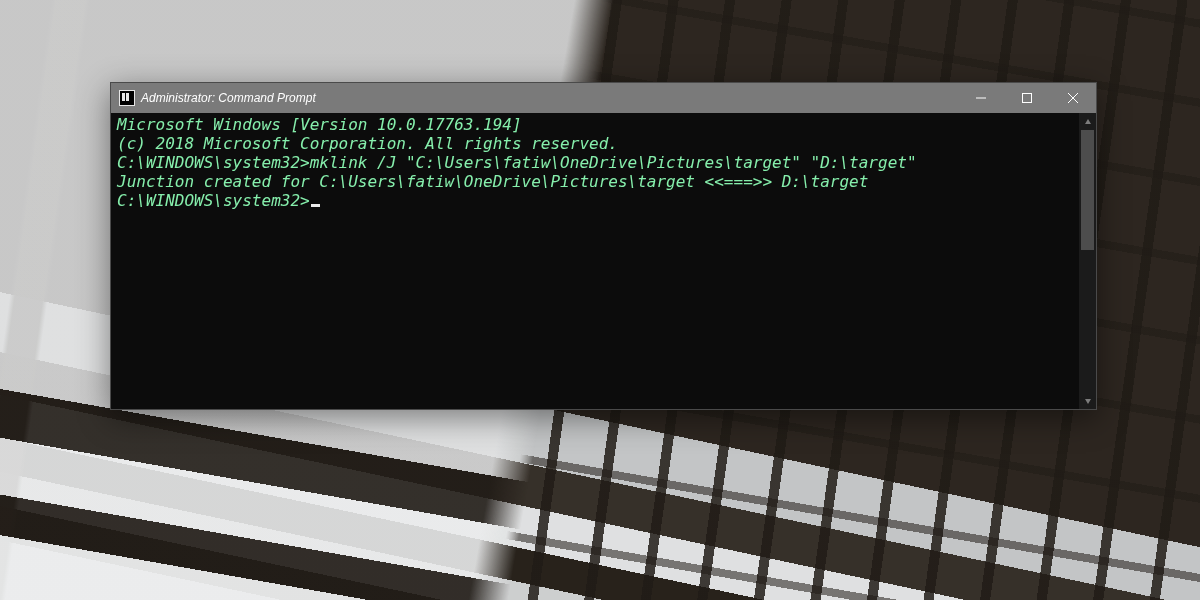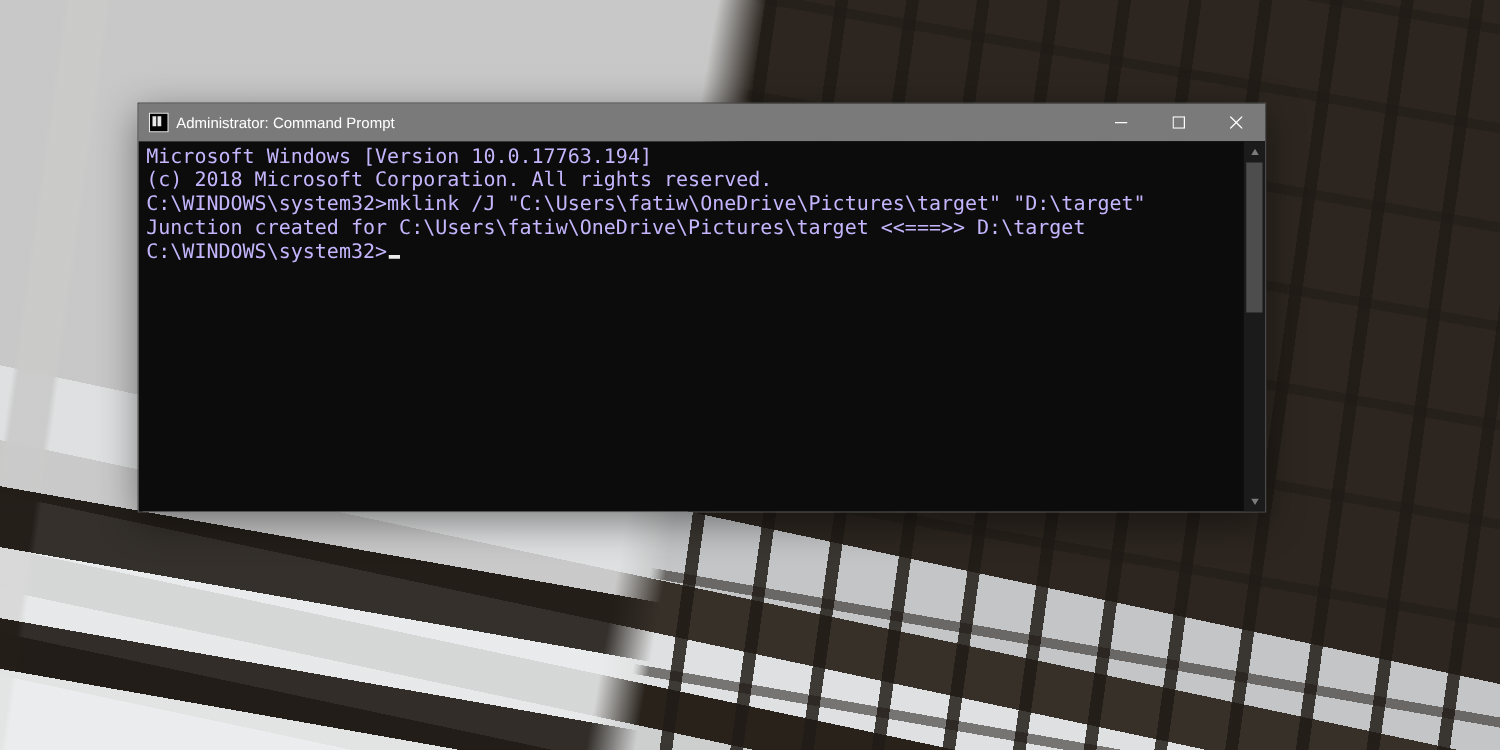--- a/index.html
+++ b/index.html
@@ -55,25 +55,26 @@
         rgba(40,32,24,0.9) 20% 26%,
         rgba(222,224,225,0.85) 26% 100%);
     mask: linear-gradient(100deg, black 0 44%, transparent 47% 100%);
     -webkit-mask: linear-gradient(100deg, black 0 44%, transparent 47% 100%);
   }
 
   
   .window {
     position: absolute;
     left: 110px; top: 82px;
-    width: 903px; height: 328px;
+    width: 987px; height: 328px;
     box-shadow: 0 8px 30px rgba(0,0,0,0.45);
     display: flex;
     flex-direction: column;
     border: 1px solid #4a4a4a;
+    font-style: italic;
   }
   .titlebar {
     height: 30px;
     background: #7a7a7a;
     color: #ffffff;
     display: flex;
     align-items: center;
     font-size: 12px;
     user-select: none;
   }
@@ -106,21 +107,21 @@
     background:#0c0c0c;
     position:relative;
     display:flex;
   }
   .console {
     flex:1 1 auto;
     padding: 2px 4px 4px 6px;
     font-family: Consolas, "Lucida Console", monospace;
     font-size: 16px;
     line-height: 19px;
-    color:#c4b5fd;
+    color:#86efac;
     white-space: pre;
     overflow: hidden;
   }
   .console .line { display:block; }
   .cursor {
     display:inline-block;
     width: 9px; height: 3px;
     background:#ebebeb;
     vertical-align: -1px;
     margin-left: 1px;

